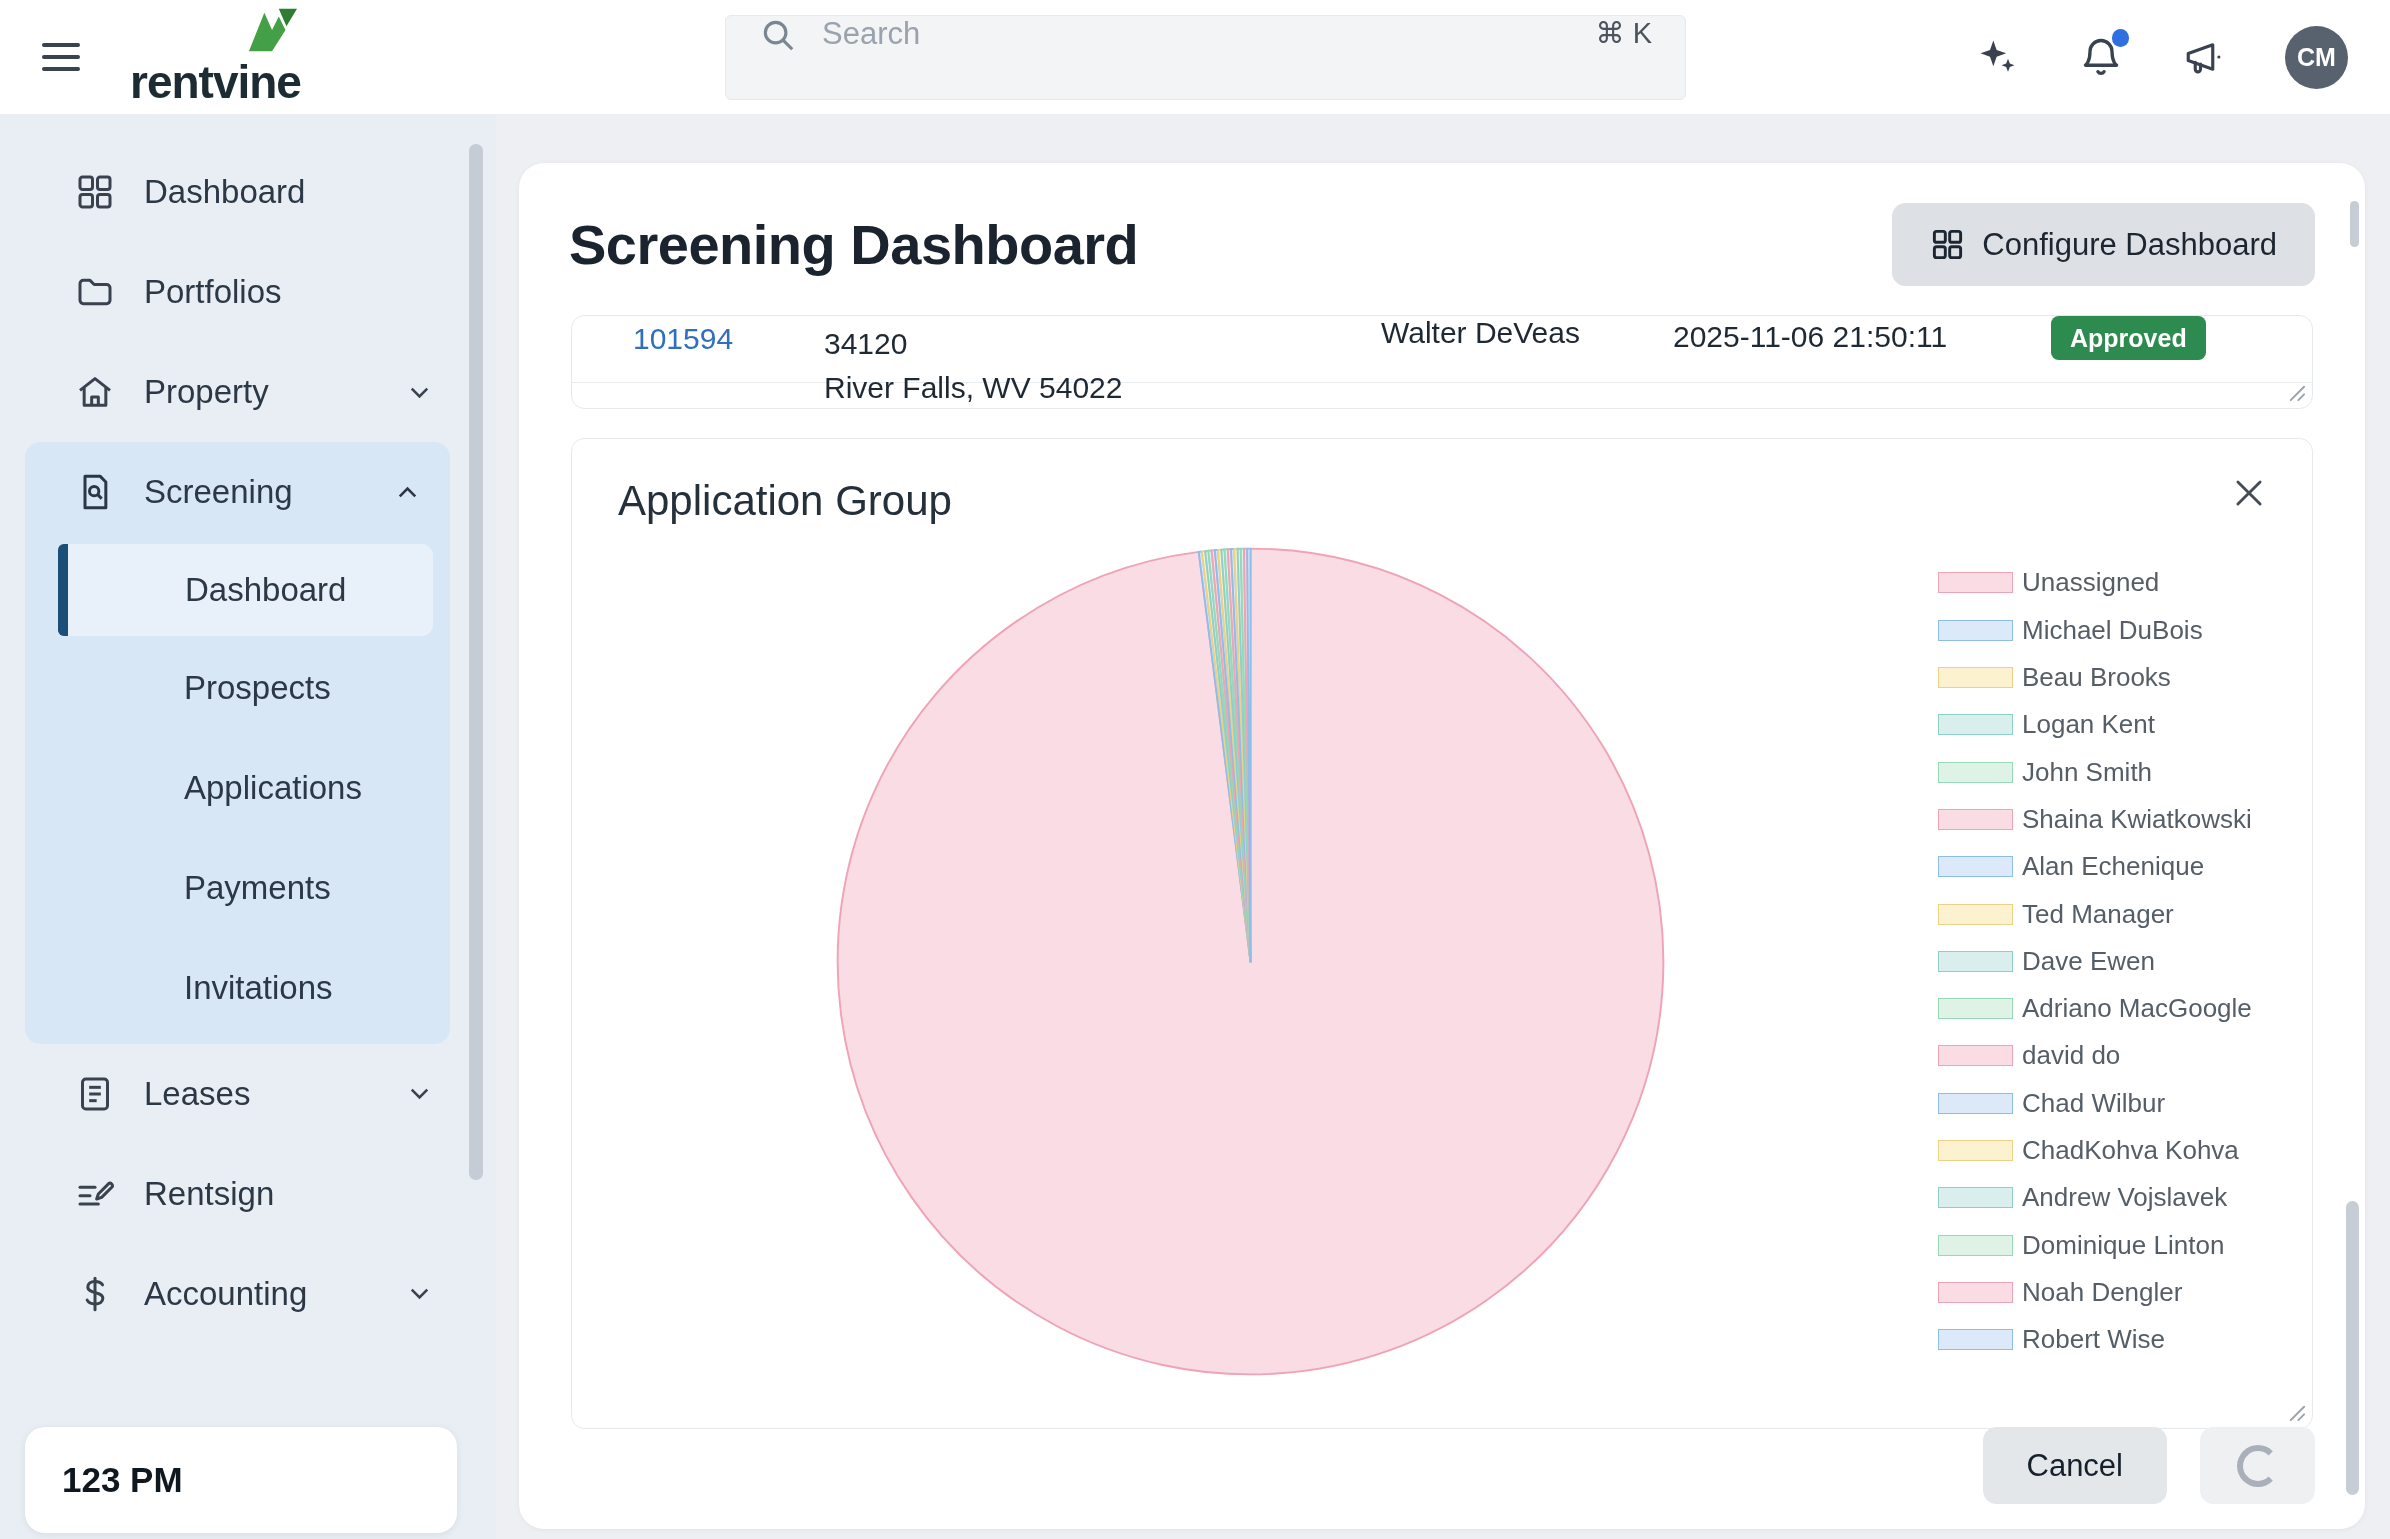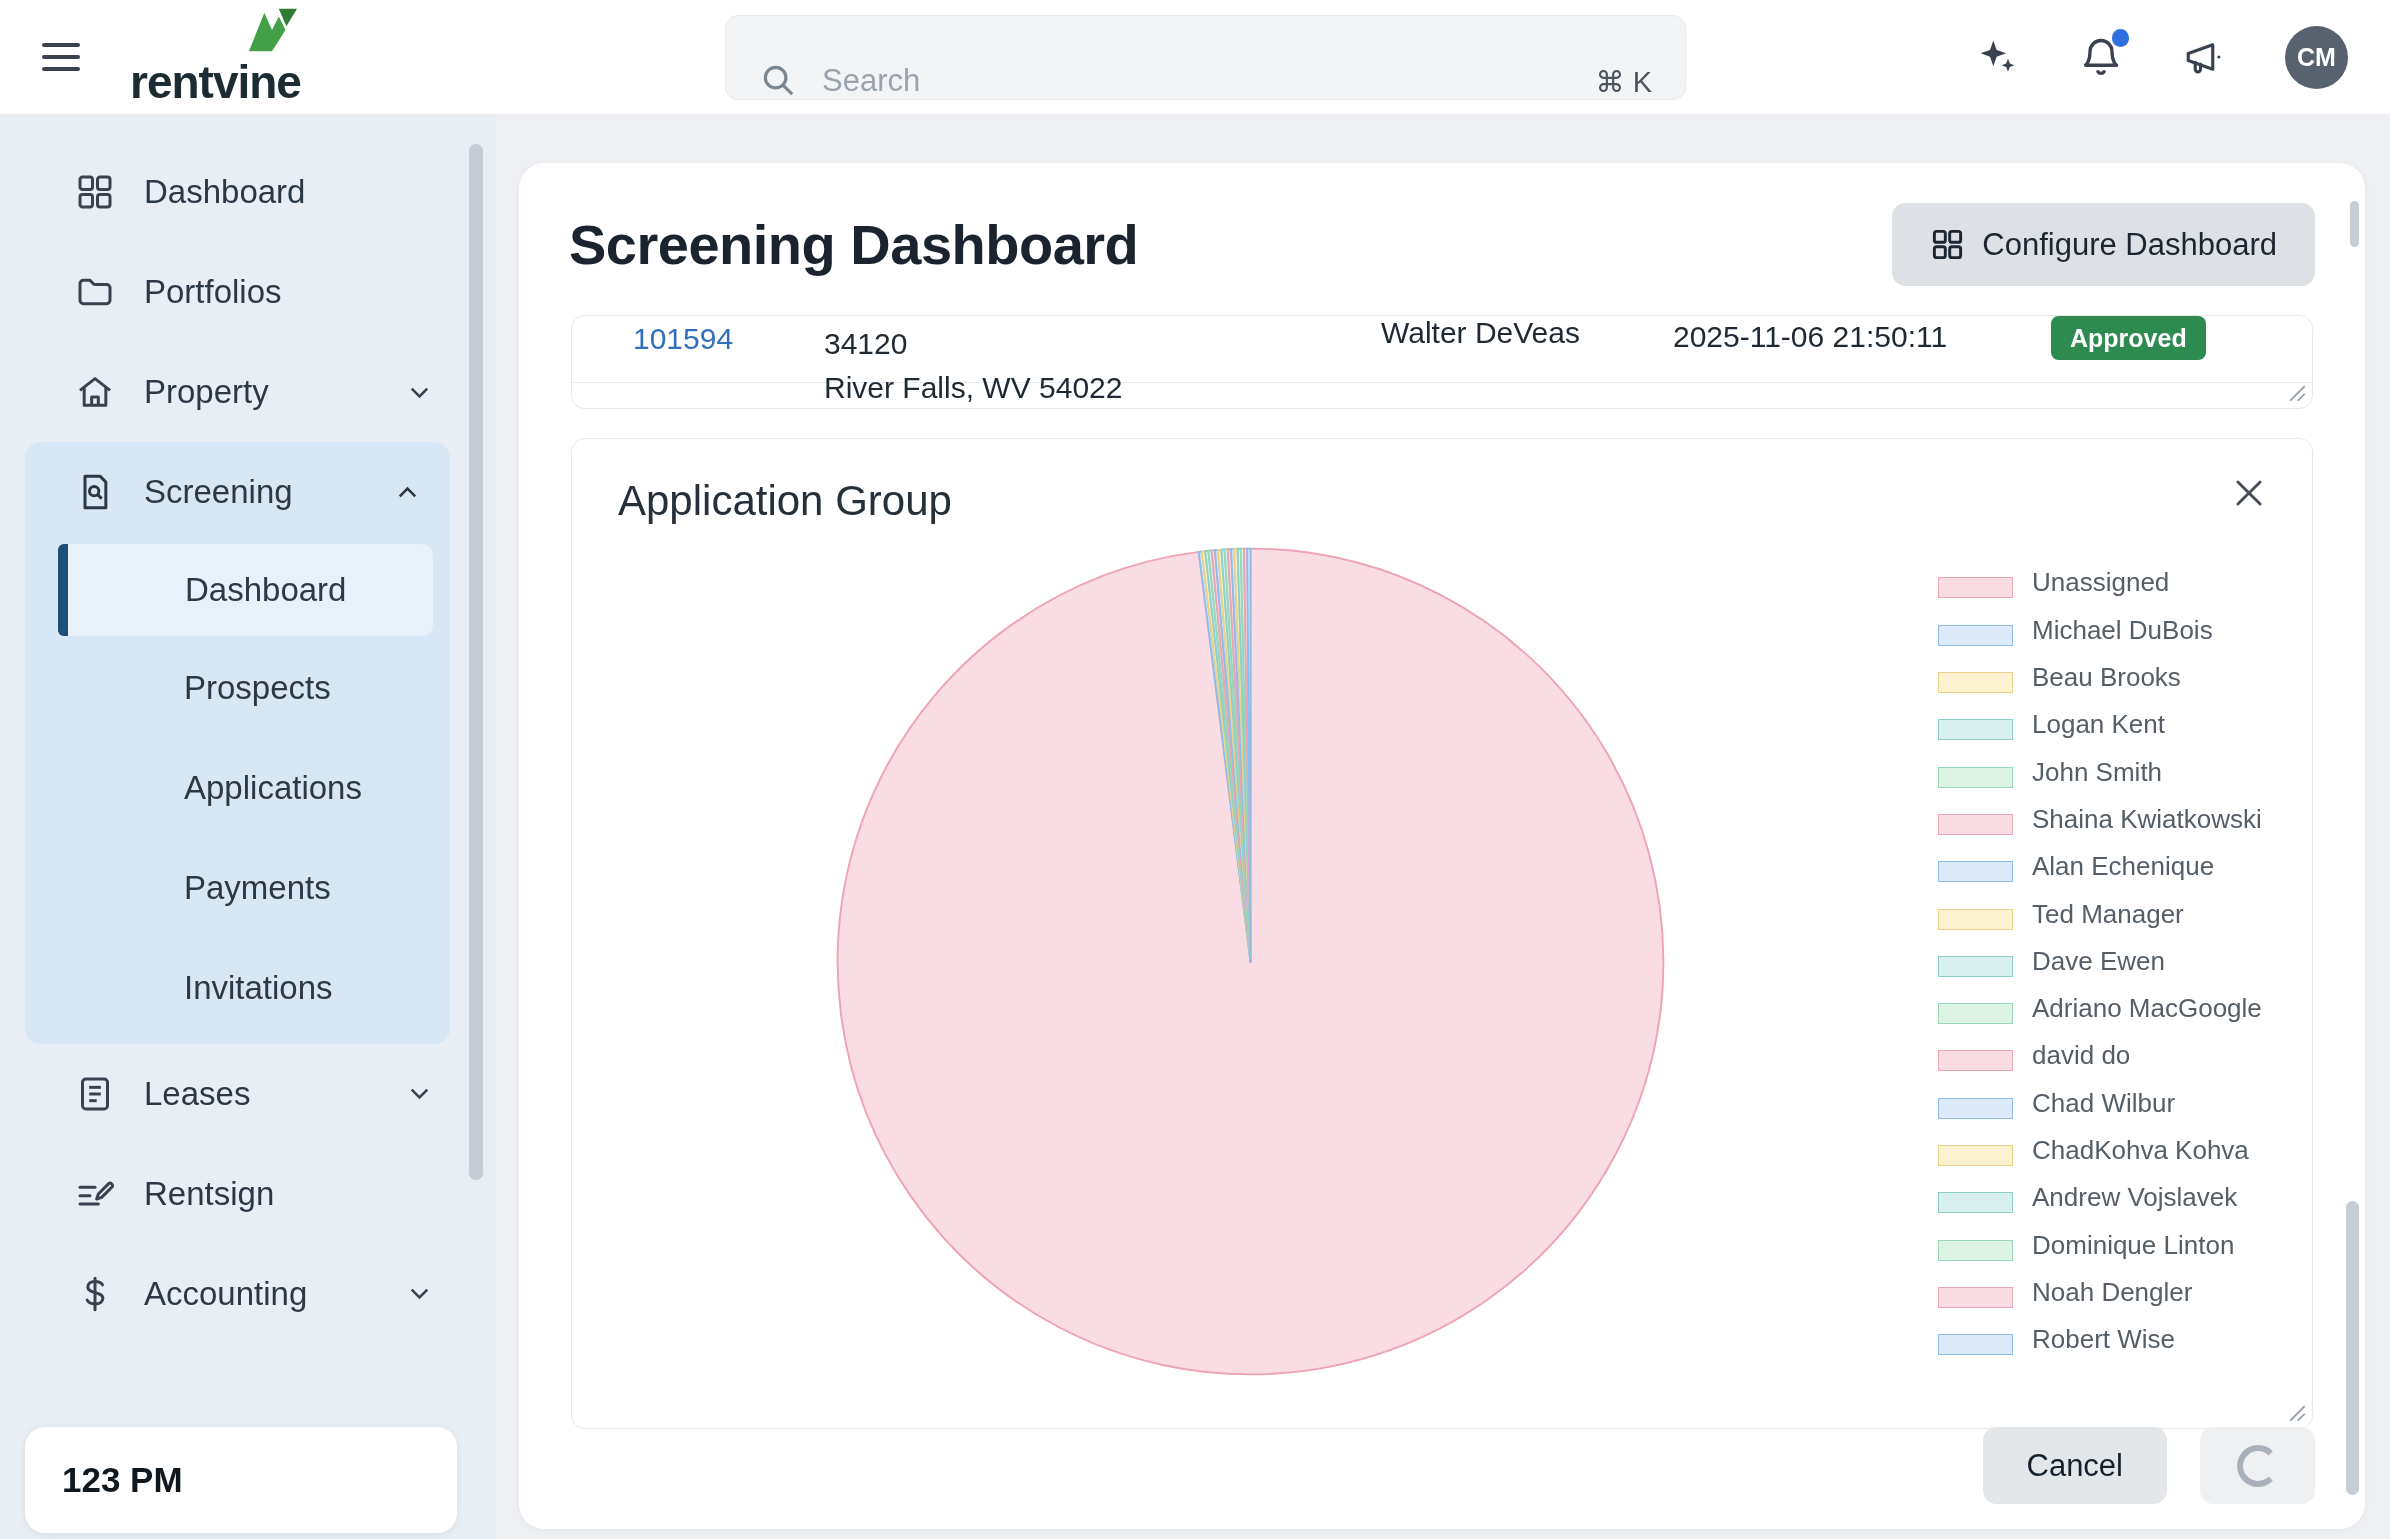--- a/index.html
+++ b/index.html
@@ -18,22 +18,22 @@
     position:absolute; top:0; left:0; right:0; height:115px;
     background:#ffffff; display:flex; align-items:center; padding:0 42px;
     border-bottom:1px solid #eceef1; z-index:5;
   }
   .hamburger { width:50px; cursor:pointer; }
   .hamburger div { height:3.8px; background:#39424e; border-radius:1.9px; margin:8.6px 0; width:38px; }
   .brand { display:flex; align-items:flex-end; gap:0; margin-left:38px;flex-direction:column; }
   .brand-text { font-size:46px; font-weight:700; color:#1d2b33; letter-spacing:-1px; }
   .search {
     position:absolute; left:725px; top:15.4px; width:961px; height:85px;
-    background:#f2f4f6; border:1.9px solid #e6e9ed; border-radius:13px;
-    display:flex; align-items:flex-end; padding:0 33px; gap:25px;
+    background:#f2f4f6; border:1.9px solid #e6e9ed; border-radius:6px;
+    display:flex; align-items:flex-start; padding:0 33px; gap:25px;
   }
   .search input {
     flex:1; border:none; background:transparent; outline:none;
     font-size:31px; color:#3c4450; font-family:inherit;
   }
   .search input::placeholder { color:#99a2ad; }
   .kbd { color:#4a535e; font-size:29px; white-space:nowrap; }
   .top-icons { margin-left:auto; display:flex; align-items:center; gap:60px; }
   .icon-btn { position:relative; cursor:pointer; }
   .notif-dot { position:absolute; top:-5.8px; right:-5.8px; width:17.3px; height:17.3px; border-radius:50%; background:#2f6fe0; }
@@ -123,21 +123,21 @@
     border:1.9px solid #e6e9ec; border-radius:13.4px; padding:38px 46px;
   }
   .widget-title { font-size:42px; font-weight:400; color:#25303a; }
   .close-x { position:absolute; top:35px; right:44px; cursor:pointer; }
   .widget-body { display:flex; height:865px; margin-top:3.8px; }
   .pie-wrap { flex:1; display:flex; align-items:center; justify-content:center; }
   .legend {
     width:384px; display:flex; flex-direction:column; justify-content:center;
     gap:16.3px; padding-left:56px;
   }
-  .legend-item { display:flex; align-items:flex-end; gap:19px; font-size:26px; color:#555e67; cursor:pointer; }
+  .legend-item { display:flex; align-items:center; gap:9px; font-size:26px; color:#555e67; cursor:pointer; }
   .swatch { width:75px; height:21px; border:1.9px solid; flex:none; }
 
   
   .main-footer { position:absolute; bottom:25px; right:50px; display:flex; gap:33px; align-items:center; }
   .btn-cancel { background:#e4e7ea; color:#15202b; height:77px; border-radius:13.4px; padding:0 44px; font-size:31px; }
   .btn-spinner {
     width:115px; height:77px; border-radius:13.4px; background:#eef0f2; border:none;
     display:flex; align-items:center; justify-content:center; cursor:pointer;
   }
   .spinner {

